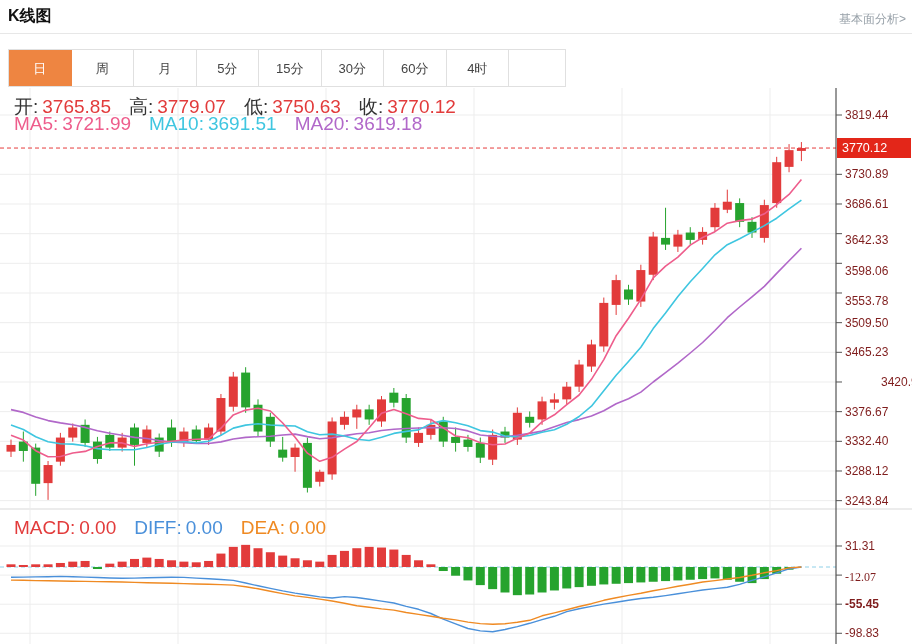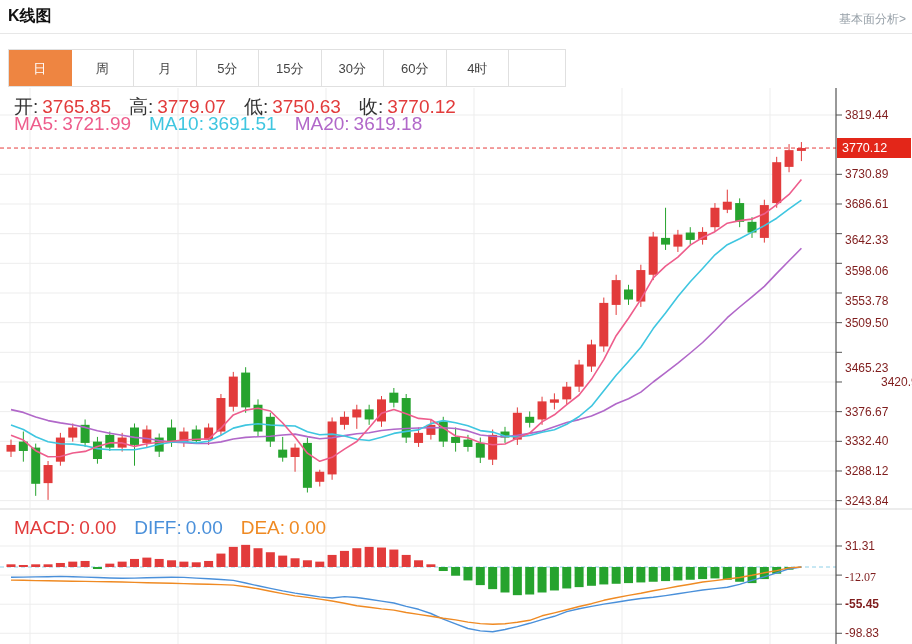--- a/index.html
+++ b/index.html
@@ -315,21 +315,21 @@
 <div class="overlay-row" id="macd-row" style="top:517px"><span class="item"><span style="color: rgb(226, 59, 59);">MACD:</span><span style="color: rgb(226, 59, 59);">0.00</span></span><span class="item"><span style="color: rgb(74, 144, 218);">DIFF:</span><span style="color: rgb(74, 144, 218);">0.00</span></span><span class="item"><span style="color: rgb(239, 138, 35);">DEA:</span><span style="color: rgb(239, 138, 35);">0.00</span></span></div>
 
 <div id="y-axis-labels">
     <div class="ytick" style="top: 115px;">3819.44</div>
     <div class="ytick" style="top: 174.328px;">3730.89</div>
     <div class="ytick" style="top: 203.996px;">3686.61</div>
     <div class="ytick" style="top: 233.664px; margin-top: 6px;">3642.33</div>
     <div class="ytick" style="top: 263.325px; margin-top: 8px;">3598.06</div>
     <div class="ytick" style="top: 292.992px; margin-top: 8px;">3553.78</div>
     <div class="ytick" style="top: 322.66px;">3509.50</div>
-    <div class="ytick" style="top: 352.321px; margin-top: 16px;">3465.23</div>
+    <div class="ytick" style="top: 352.321px;">3465.23</div>
     <div class="ytick" style="top: 381.988px; margin-left: 36px;">3420.95</div>
     <div class="ytick" style="top: 411.656px;">3376.67</div>
     <div class="ytick" style="top: 441.317px;">3332.40</div>
     <div class="ytick" style="top: 470.984px;">3288.12</div>
     <div class="ytick" style="top: 500.652px;">3243.84</div>
   </div>
 <div class="price-tag">3770.12</div>
 <div id="macd-axis-labels">
     <div class="mtick" style="top: 545.997px;">31.31</div>
     <div class="mtick" style="top: 577px; font-family: Liberation Serif, serif;">-12.07</div>

